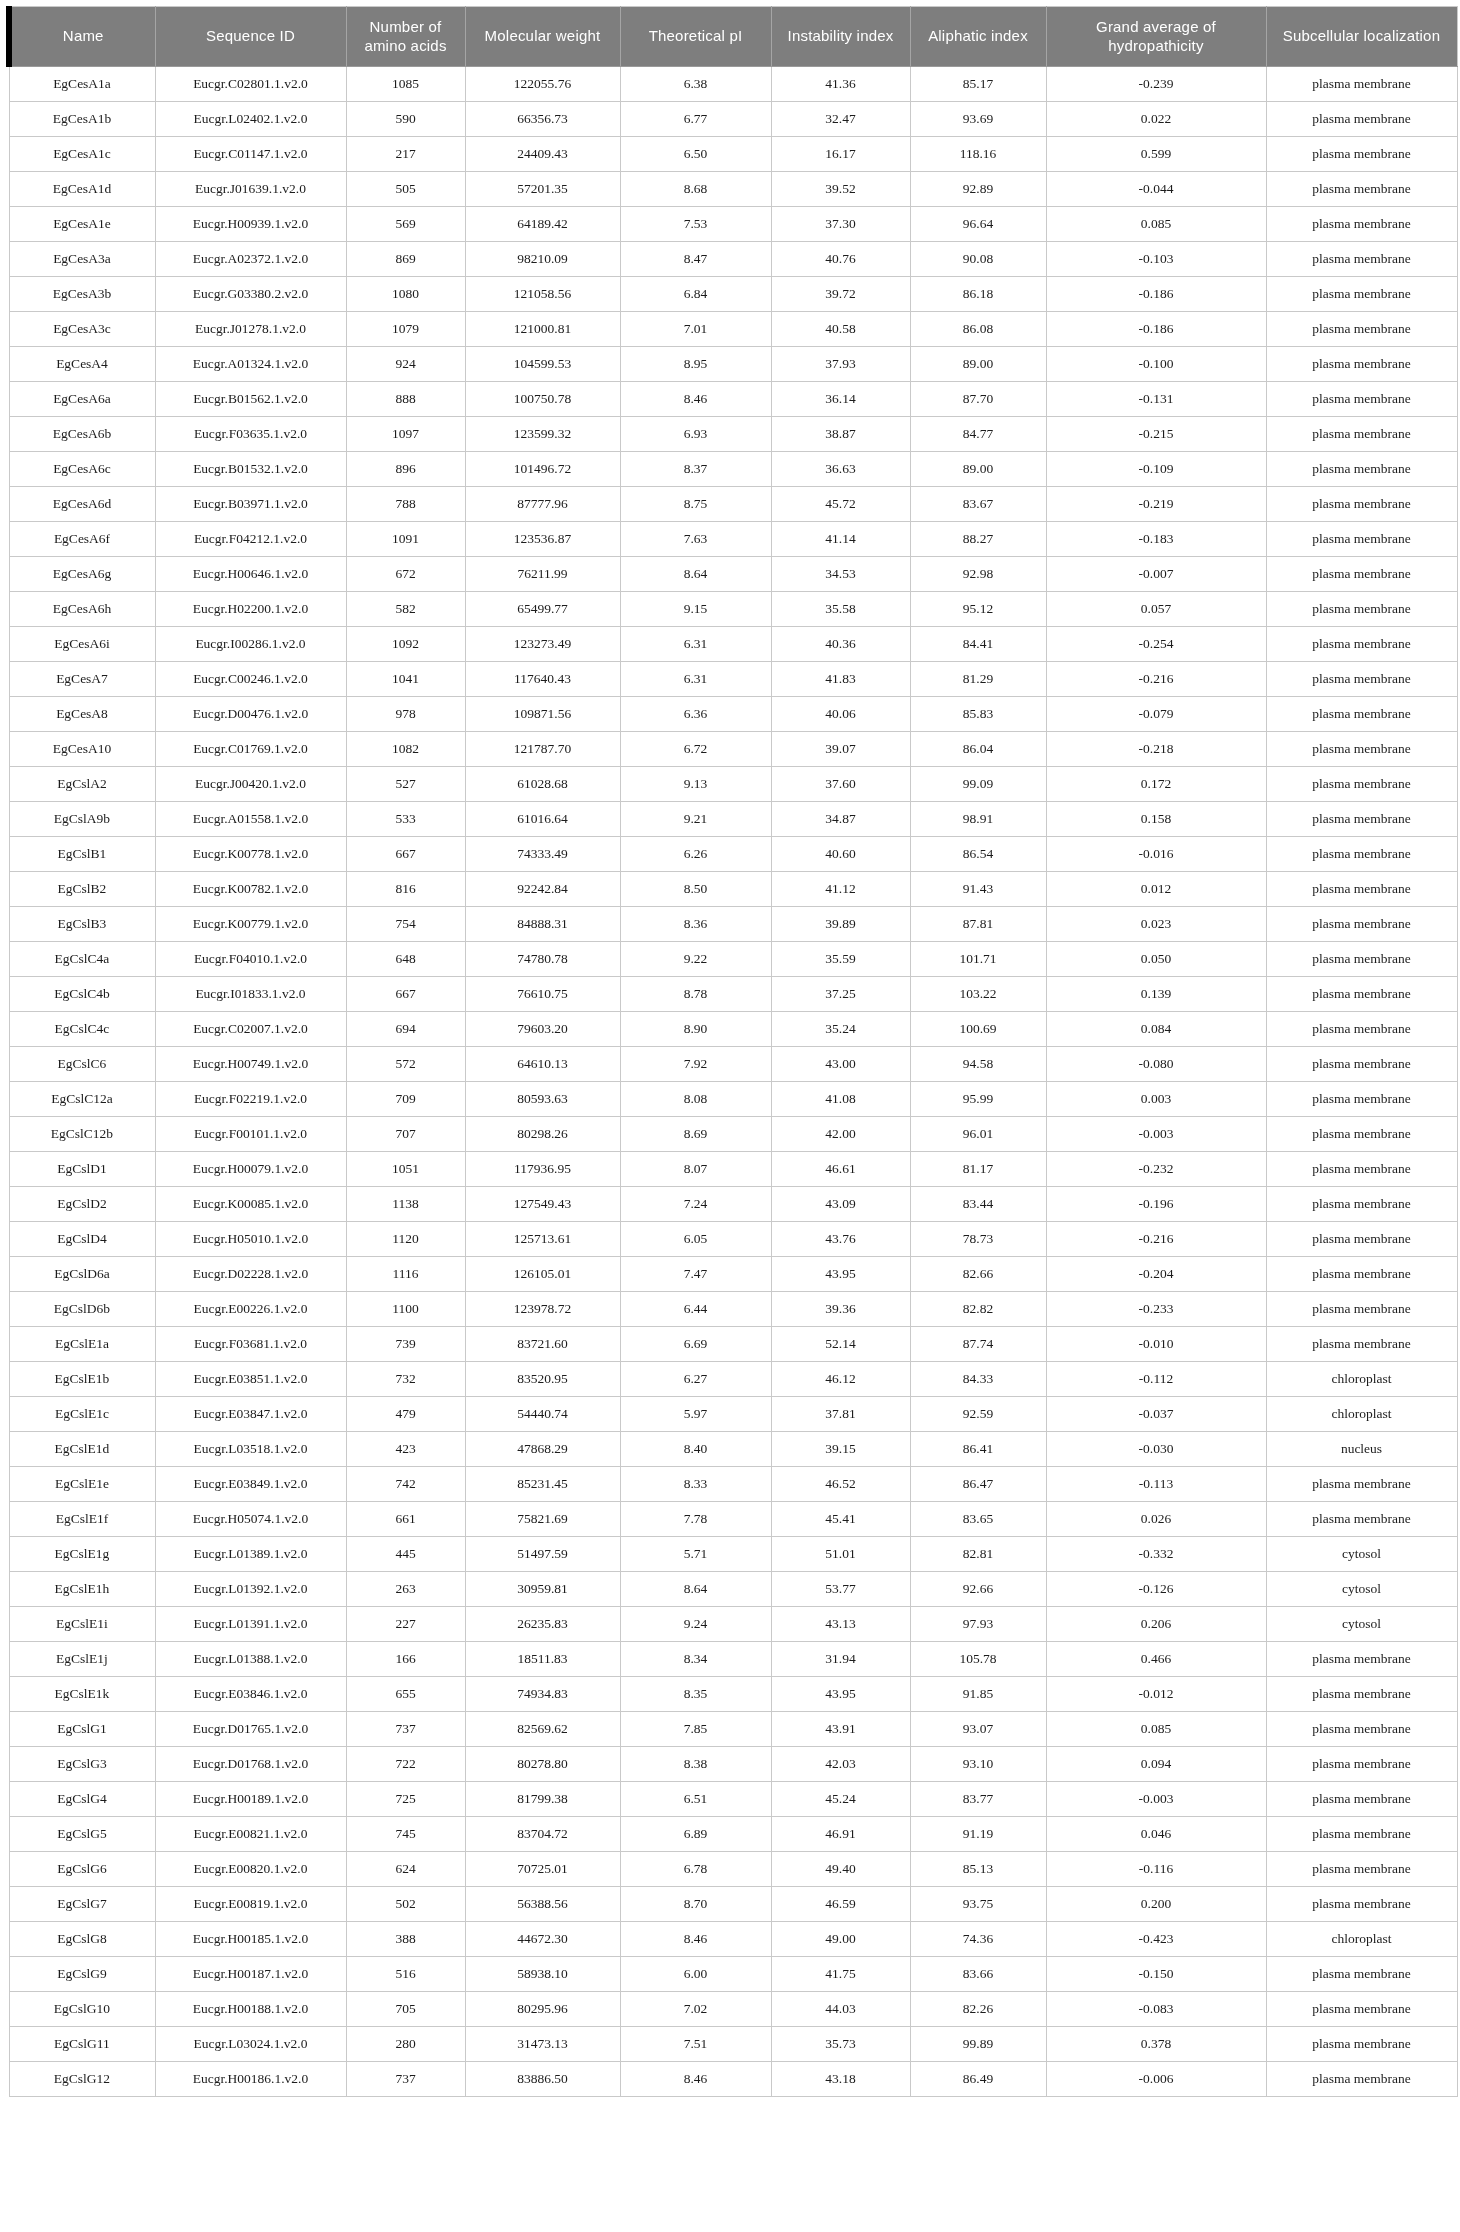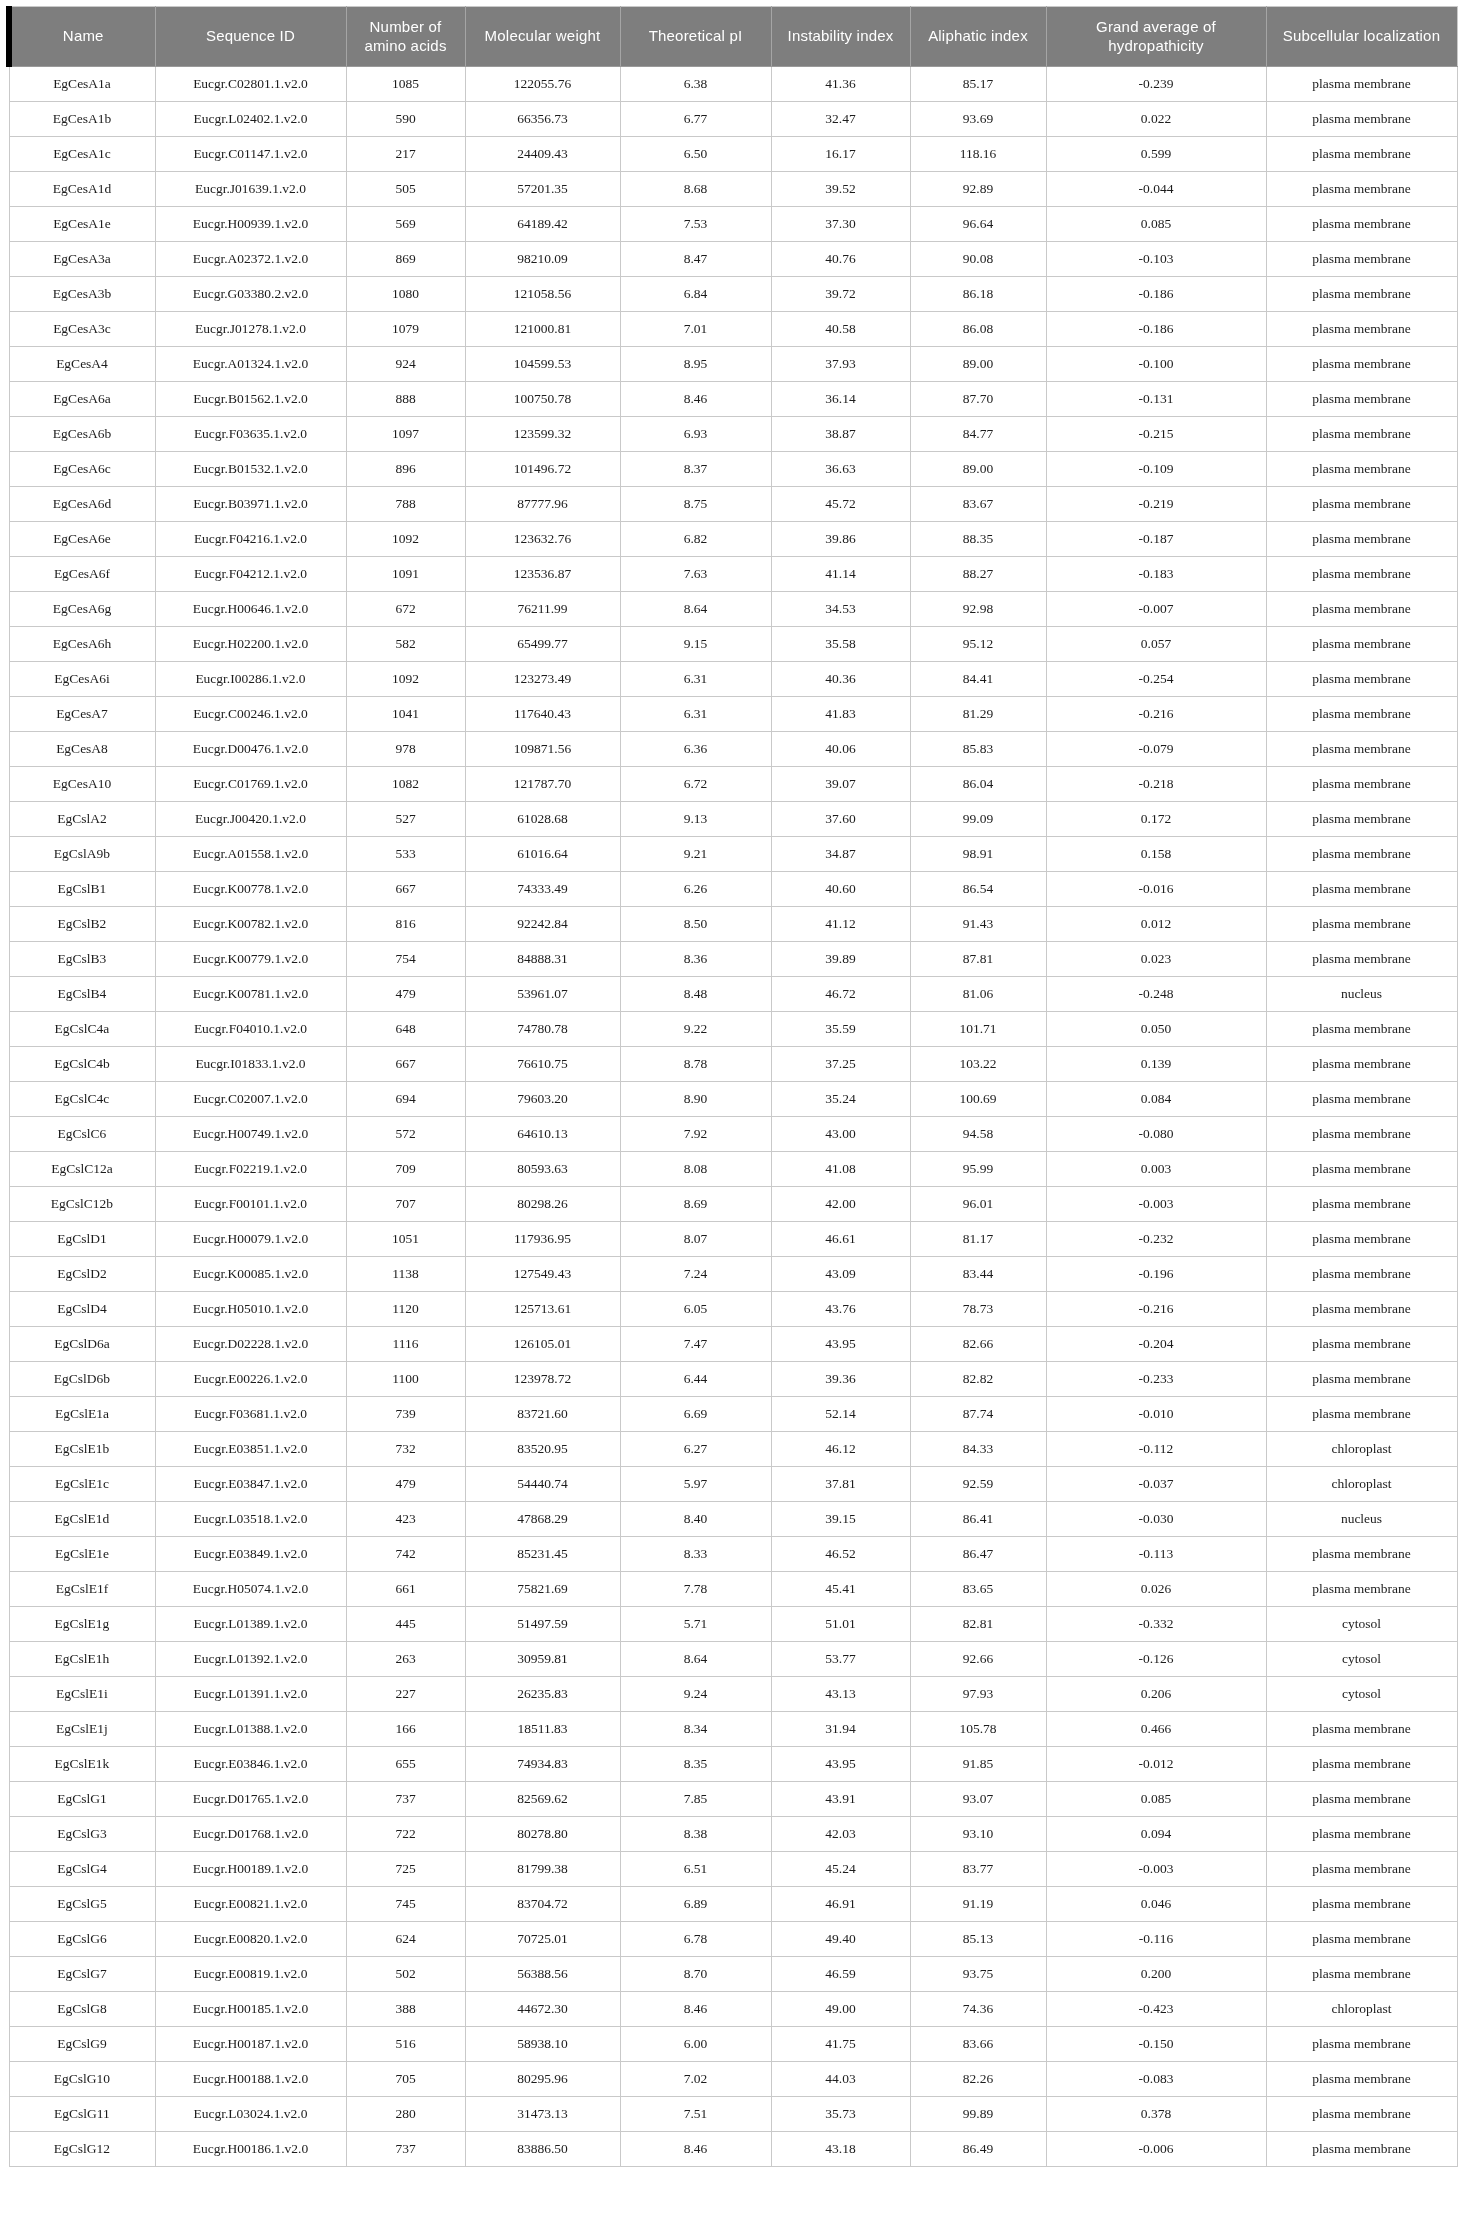--- a/index.html
+++ b/index.html
@@ -229,31 +229,20 @@
           <td>Eucgr.B03971.1.v2.0</td>
           <td>788</td>
           <td>87777.96</td>
           <td>8.75</td>
           <td>45.72</td>
           <td>83.67</td>
           <td>-0.219</td>
           <td>plasma membrane</td>
         </tr>
         <tr>
-          <td>EgCesA6e</td>
-          <td>Eucgr.F04216.1.v2.0</td>
-          <td>1092</td>
-          <td>123632.76</td>
-          <td>6.82</td>
-          <td>39.86</td>
-          <td>88.35</td>
-          <td>-0.187</td>
-          <td>plasma membrane</td>
-        </tr>
-        <tr>
           <td>EgCesA6f</td>
           <td>Eucgr.F04212.1.v2.0</td>
           <td>1091</td>
           <td>123536.87</td>
           <td>7.63</td>
           <td>41.14</td>
           <td>88.27</td>
           <td>-0.183</td>
           <td>plasma membrane</td>
         </tr>
@@ -370,31 +359,20 @@
         <tr>
           <td>EgCslB3</td>
           <td>Eucgr.K00779.1.v2.0</td>
           <td>754</td>
           <td>84888.31</td>
           <td>8.36</td>
           <td>39.89</td>
           <td>87.81</td>
           <td>0.023</td>
           <td>plasma membrane</td>
-        </tr>
-        <tr>
-          <td>EgCslB4</td>
-          <td>Eucgr.K00781.1.v2.0</td>
-          <td>479</td>
-          <td>53961.07</td>
-          <td>8.48</td>
-          <td>46.72</td>
-          <td>81.06</td>
-          <td>-0.248</td>
-          <td>nucleus</td>
         </tr>
         <tr>
           <td>EgCslC4a</td>
           <td>Eucgr.F04010.1.v2.0</td>
           <td>648</td>
           <td>74780.78</td>
           <td>9.22</td>
           <td>35.59</td>
           <td>101.71</td>
           <td>0.050</td>

